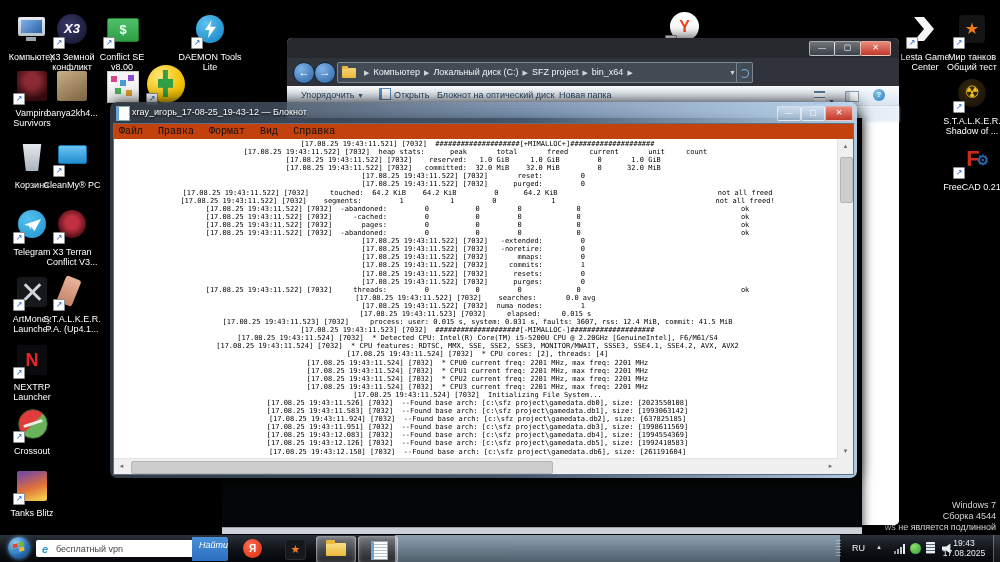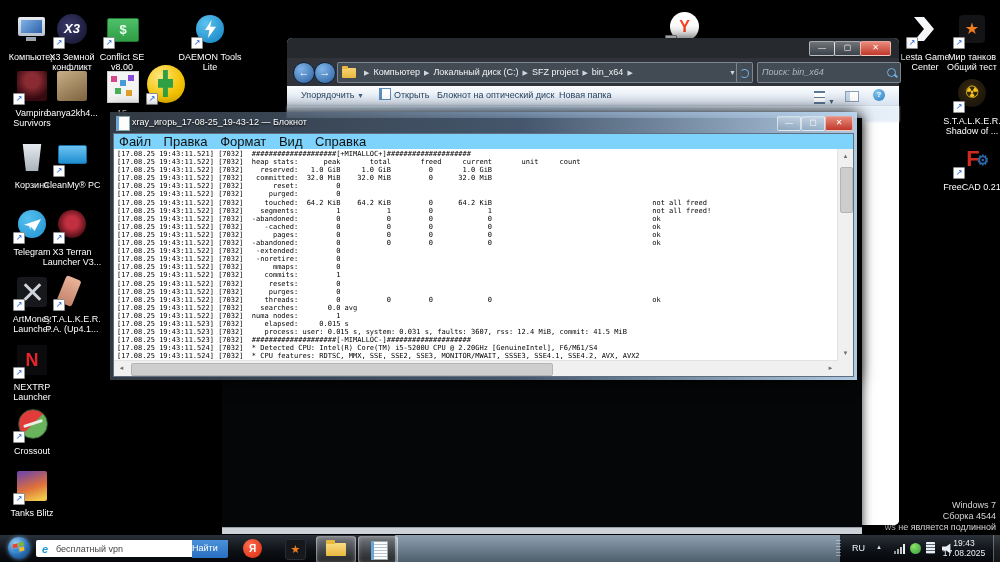--- a/index.html
+++ b/index.html
@@ -78,51 +78,51 @@
   .viewscaret{position:absolute;right:64px;top:6px;font-size:7px;color:#44607e;}
   .paneicon{position:absolute;right:40px;top:5px;width:12px;height:9px;border:1px solid #8aa0b8;background:linear-gradient(90deg,#c8d8e8 35%,#fff 35%);}
   .helpicon{position:absolute;right:14px;top:3px;width:12px;height:12px;border-radius:50%;background:radial-gradient(circle at 35% 30%,#7fc4f0,#2a7fc0);
             color:#fff;font-size:8px;line-height:12px;text-align:center;font-weight:bold;}
   .ex-content{position:absolute;left:0;top:68px;right:0;bottom:0;background:#fff;border-radius:0 0 5px 5px;}
   .ex-blur{position:absolute;left:0;top:0;right:0;height:16px;background:linear-gradient(90deg,#cfe0f2,#bcd4ee 40%,#e8f0f8);filter:blur(1px);}
   
   .console{position:absolute;left:222px;top:118px;width:640px;height:417px;z-index:20;background:#050607;box-shadow:0 0 10px rgba(0,0,0,.8);}
   .console .cbar{position:absolute;left:0;bottom:0;right:0;height:7px;background:#cdd2d8;border-top:1px solid #9aa0a8;}
   
-  .notepad{position:absolute;left:110px;top:112px;width:747px;height:268px;z-index:30;border-radius:0;
+  .notepad{position:absolute;left:110px;top:102px;width:747px;height:376px;z-index:30;border-radius:7px;
            background:linear-gradient(90deg,rgba(52,60,70,.95),rgba(95,120,150,.7) 55%,rgba(185,212,238,.95));
            box-shadow:0 0 16px rgba(0,0,0,.9);}
   .np-title{position:absolute;left:0;top:0;right:0;height:21px;color:#fff;font-size:9px;line-height:21px;}
   .np-ticon{position:absolute;left:6px;top:4px;width:10px;height:13px;background:#fdfdfd;border:1px solid #8aa;border-left:3px solid #6aa5d8;}
   .np-tname{position:absolute;left:22px;top:0;text-shadow:0 1px 2px #000;}
   .np-body{position:absolute;left:3px;right:3px;top:21px;bottom:3px;background:#fff;border:1px solid #5f6f80;}
-  .np-menu{position:absolute;left:0;top:0;right:0;height:15px;background:#7dd3fc;border-bottom:1px solid #dcdcdc;
-           font-size:13px;color:#111;line-height:15px;padding-left:5px;}
+  .np-menu{position:absolute;left:0;top:0;right:0;height:15px;background:#c2410c;border-bottom:1px solid #dcdcdc;
+           font-size:10px;color:#111;line-height:15px;padding-left:5px;font-family:Liberation Mono, monospace;}
   .np-menu span{margin-right:9px;cursor:default;}
-  .np-text{position:absolute;left:0;top:15px;right:15px;bottom:15px;overflow:hidden;background:#fff;}
+  .np-text{position:absolute;left:0;top:15px;right:15px;bottom:15px;overflow:hidden;background:#fff;text-align:center;}
   .np-text pre{margin:0;padding:1px 0 0 3px;font-family:"DejaVu Sans Mono",monospace;font-size:7px;line-height:8.1px;color:#000;white-space:pre;}
   .np-vscroll{position:absolute;right:0;top:15px;bottom:15px;width:15px;background:#f0f0f0;border-left:1px solid #e2e2e2;}
   .np-hscroll{position:absolute;left:0;bottom:0;right:15px;height:15px;background:#f0f0f0;border-top:1px solid #e2e2e2;}
   .np-corner{position:absolute;right:0;bottom:0;width:15px;height:15px;background:#f0f0f0;}
   .sb-arrow{position:absolute;color:#6e6e6e;font-size:6px;text-align:center;width:15px;line-height:15px;}
   .vthumb{position:absolute;left:2px;top:18px;width:11px;height:44px;background:#cdcdcd;border:1px solid #b5b5b5;border-radius:2px;}
   .hthumb{position:absolute;top:2px;left:17px;width:420px;height:11px;background:#cdcdcd;border:1px solid #b5b5b5;border-radius:2px;}
   
   .taskbar{position:absolute;left:0;bottom:0;width:1000px;height:27px;z-index:100;
            background:linear-gradient(#2a313a,#0d1014 60%,#05070a);border-top:1px solid #000;}
   .tb-glass{position:absolute;left:395px;top:0;width:445px;height:27px;background:linear-gradient(rgba(175,198,216,.75),rgba(140,168,190,.55));filter:blur(.4px);}
   .orb{position:absolute;left:8px;top:2px;width:22px;height:22px;border-radius:50%;
        background:radial-gradient(circle at 35% 30%,#9fd4f5,#2a6fb8 55%,#123a66);box-shadow:0 0 4px rgba(120,190,255,.7);}
   .flag{position:absolute;left:5px;top:6px;display:grid;grid-template-columns:5px 5px;grid-gap:1px;transform:rotate(-8deg) skewY(-8deg);}
   .flag i{width:5px;height:4px;display:block;}
   .fl1{background:#e8452c;} .fl2{background:#7db82a;} .fl3{background:#2e8fd8;} .fl4{background:#f4bb27;}
   .tb-search{position:absolute;left:36px;top:5px;width:192px;height:17px;background:#fff;border-radius:2px;display:flex;align-items:center;}
   .edge-e{flex:none;width:12px;height:12px;margin:0 3px;border-radius:50%;color:#1e9cd7;font-weight:bold;font-size:11px;line-height:12px;text-align:center;font-style:italic;}
   .tb-search input{flex:1;border:0;outline:0;font-size:9px;color:#444;font-family:"Liberation Sans",sans-serif;background:transparent;min-width:0;}
-  .tb-find{flex:none;width:36px;height:18px;background:linear-gradient(#4a90d9,#2a6fc0);color:#fff;font-size:9px;line-height:17px;text-align:left;border-radius:0 2px 2px 0;}
+  .tb-find{flex:none;width:36px;height:24px;background:linear-gradient(#4a90d9,#2a6fc0);color:#fff;font-size:9px;line-height:17px;text-align:right;border-radius:0 2px 2px 0;font-style:italic;}
   .tray-ya{position:absolute;left:243px;top:4px;width:19px;height:19px;border-radius:50%;background:radial-gradient(circle at 35% 30%,#ff6a4d,#d92b0f);color:#fff;font-size:10px;line-height:19px;text-align:center;font-weight:bold;}
   .tray-mt{position:absolute;left:285px;top:4px;width:19px;height:19px;background:#16181c;border:1px solid #2a2d33;border-radius:3px;color:#f07c1e;font-size:11px;line-height:18px;text-align:center;}
   .taskbtn{position:absolute;top:1px;width:38px;height:25px;border:1px solid rgba(255,255,255,.4);border-radius:3px;
            background:linear-gradient(rgba(255,255,255,.35),rgba(255,255,255,.12));box-shadow:inset 0 0 4px rgba(255,255,255,.25);}
   .tfolder{position:absolute;left:9px;top:6px;width:20px;height:13px;background:linear-gradient(#f9dd85,#e9b93e);border-radius:1px;}
   .tfolder i{position:absolute;left:0;top:-3px;width:9px;height:4px;background:#e9b93e;border-radius:1px 1px 0 0;display:block;}
   .tnotepad{position:absolute;left:12px;top:4px;width:13px;height:17px;background:#fdfdfd;border:1px solid #9aa;border-left:3px solid #6aa5d8;
             background-image:repeating-linear-gradient(#fdfdfd 0 2px,#b8c4cc 2px 3px);}
   .tray{position:absolute;right:0;top:0;height:27px;color:#eef2f6;font-size:9px;}
   .grip{position:absolute;left:-164px;top:5px;width:5px;height:17px;background:repeating-linear-gradient(rgba(255,255,255,.35) 0 1px,transparent 1px 3px);}
@@ -225,21 +225,21 @@
       </span>
       <span class="sc">↗</span>
     </div>
   <div class="ilabel">Telegram</div>
 </div>
 <div class="dicon" style="left:40px;top:203px">
   <div class="ibox">
       <span class="ic-x3t"></span>
       <span class="sc">↗</span>
     </div>
-  <div class="ilabel">X3 Terran Launcher V3...</div>
+  <div class="ilabel">X3 Terran Conflict V3...</div>
 </div>
 <div class="dicon" style="left:0;top:270px">
   <div class="ibox">
       <span class="ic-cross">
         <i class="x1"></i>
         <i class="x2"></i>
       </span>
       <span class="sc">↗</span>
     </div>
   <div class="ilabel">ArtMoney Launcher</div>
@@ -337,26 +337,20 @@
       <span class="sep">▶</span>
       <span>SFZ project</span>
       <span class="sep">▶</span>
       <span>bin_x64</span>
       <span class="sep">▶</span>
       <span style="margin-left:auto;font-size:7px;color:#cfd6dd">▼</span>
     </div>
     <span class="refreshbtn">
         <i></i>
       </span>
-    <div class="searchbar">
-      <span>Поиск: bin_x64</span>
-      <span class="mag">
-          <i></i>
-        </span>
-    </div>
   </div>
   <div class="ex-toolbar">
     <span class="tbitem" style="left:14px"><span>Упорядочить</span> <span class="caret">▼</span></span>
     <span class="tbitem" style="left:92px"><span class="tb-openicon"></span><span>Открыть</span></span>
     <span class="tbitem" style="left:150px"><span>Блокнот на оптический диск</span></span>
     <span class="tbitem" style="left:272px"><span>Новая папка</span></span>
     <span class="viewsicon"></span>
     <span class="viewscaret">▼</span>
     <span class="paneicon"></span>
     <span class="helpicon">?</span>

